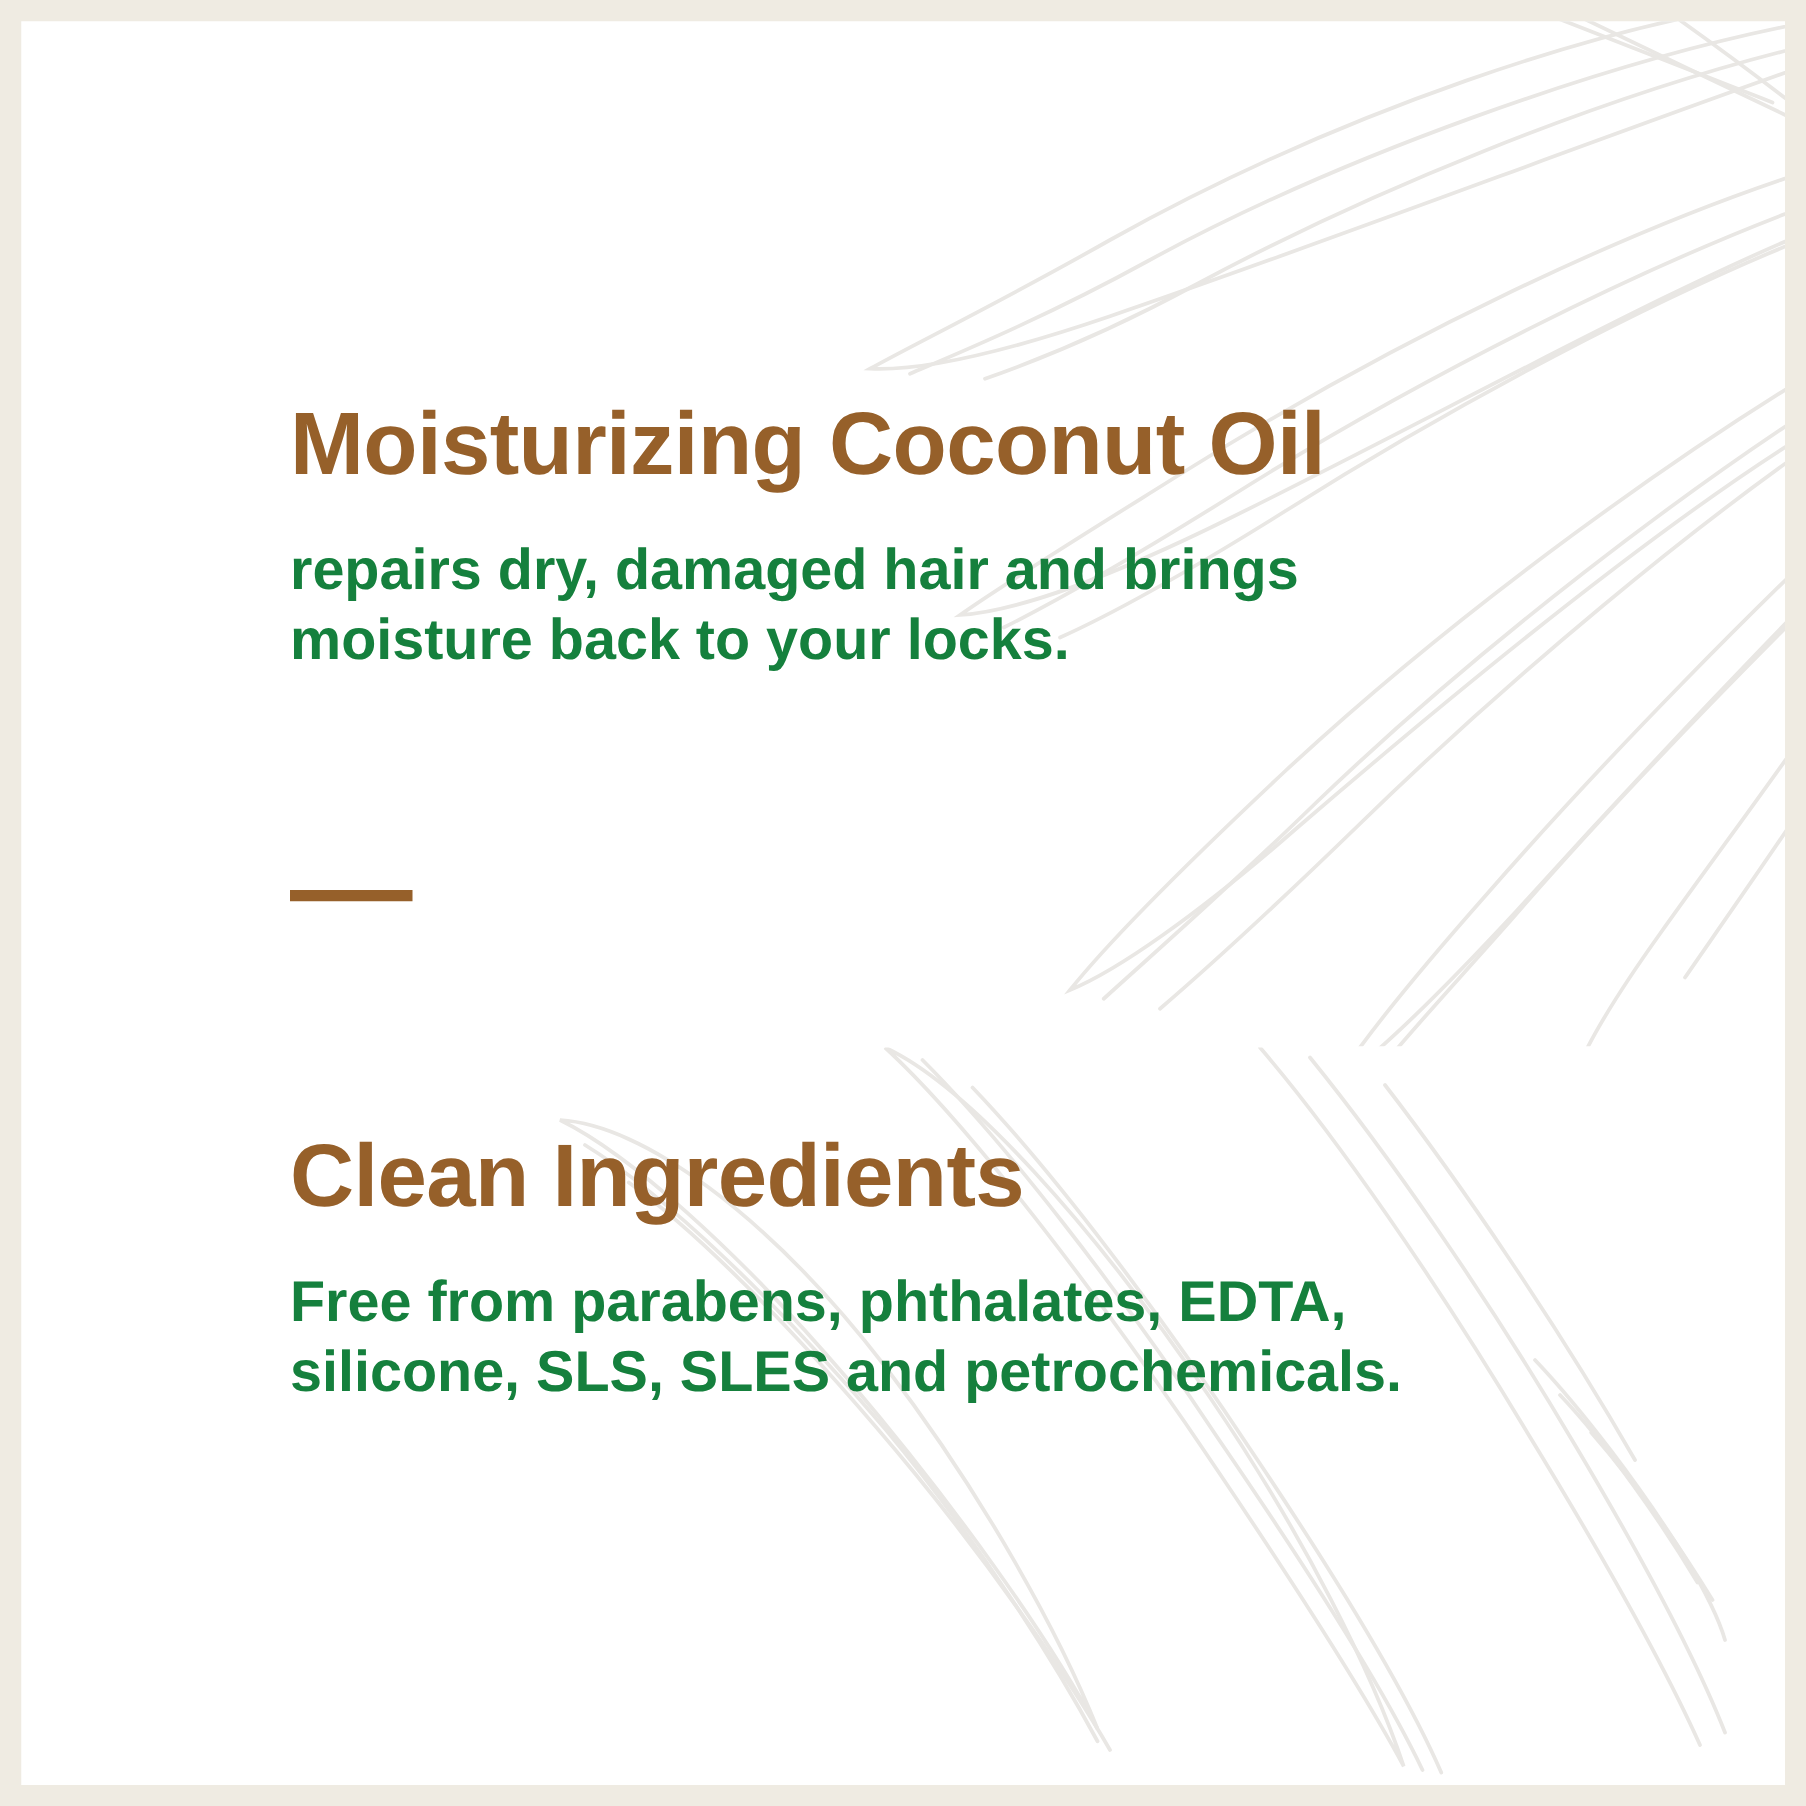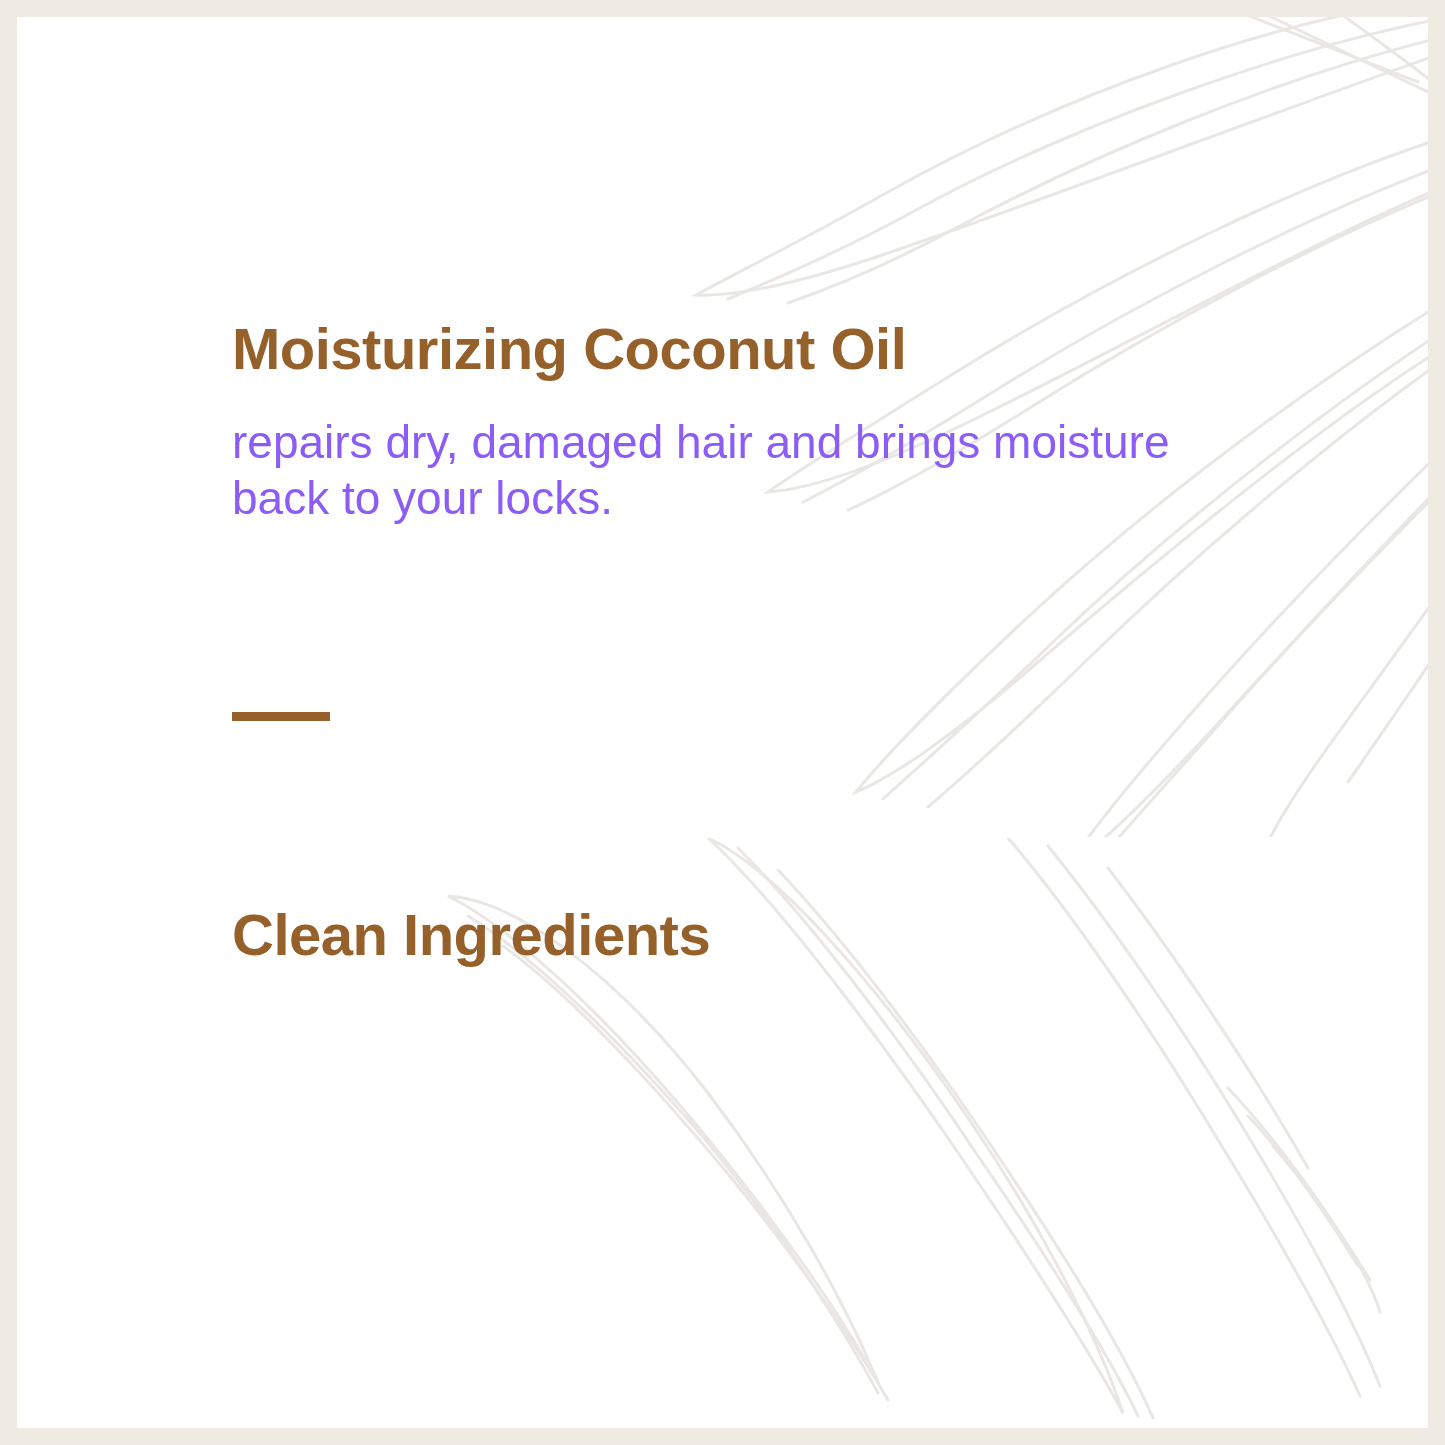--- a/index.html
+++ b/index.html
@@ -60,35 +60,35 @@
   .feature {
     position: absolute;
     left: 0;
     width: 1000px;
   }
   #feature-coconut-oil { top: 303px; }   
   #feature-clean-ingredients { top: 846px; margin-top: 43px; }
 
   .feature-heading {
     margin: 0;
-    font-size: 58px;
+    font-size: 71px;
     font-weight: 700;
     line-height: 1.0;
     letter-spacing: -0.5px;
     color: #96602a;
     white-space: nowrap;
   }
 
   .feature-body {
     margin: 0;
     margin-top: 36px;
     font-size: 46px;
-    font-weight: 400;
+    font-weight: 700;
     line-height: 56px;
-    color: #8b5cf6;
+    color: #15803d;
     max-width: 960px;
   }
 
   #divider-rule {
     position: absolute;
     left: 0;
     top: 695px;
     width: 98px;
     height: 9px;
     background: #96602a;
@@ -159,17 +159,18 @@
 
       <section id="feature-coconut-oil" class="feature">
         <h2 class="feature-heading">Moisturizing Coconut Oil</h2>
         <p class="feature-body">repairs dry, damaged hair and brings moisture back to your locks.</p>
       </section>
 
       <div id="divider-rule"></div>
 
       <section id="feature-clean-ingredients" class="feature">
         <h2 class="feature-heading">Clean Ingredients</h2>
+        <p class="feature-body">Free from parabens, phthalates, EDTA, silicone, SLS, SLES and petrochemicals.</p>
       </section>
 
     </div>
   </div>
 </div>
 
 </body></html>

